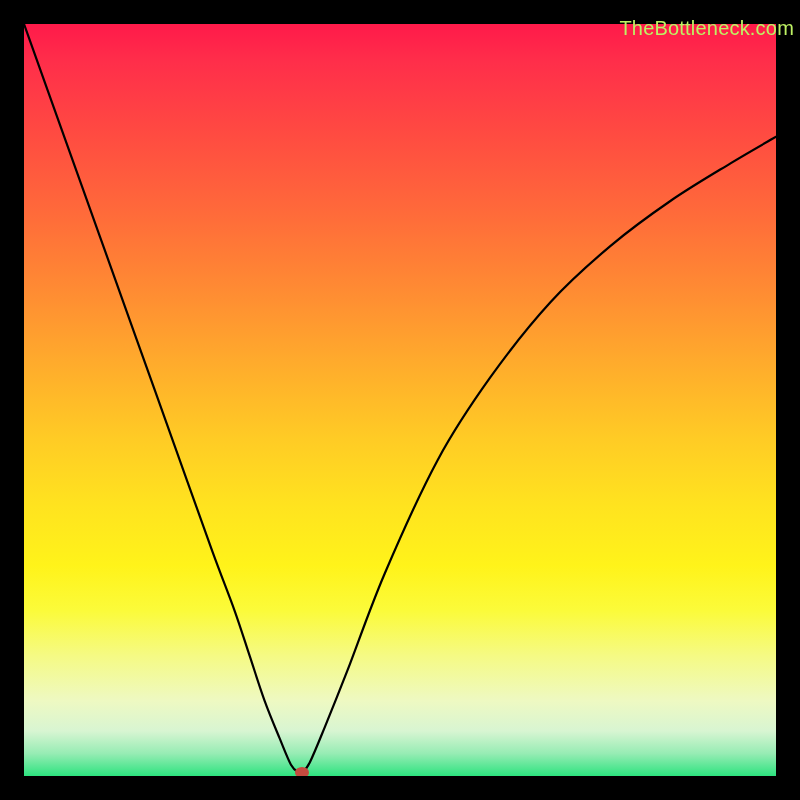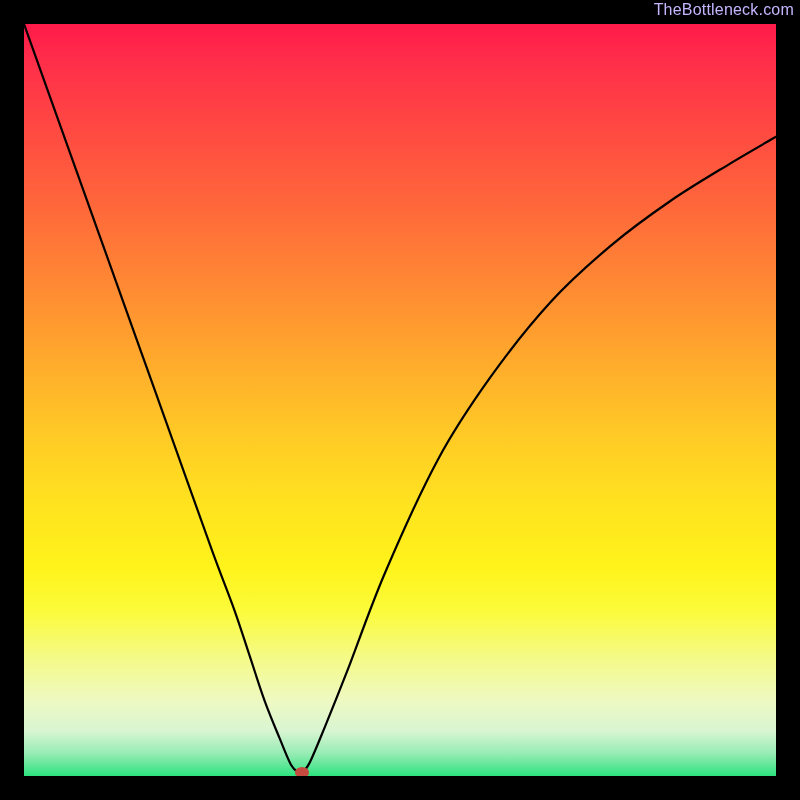--- a/index.html
+++ b/index.html
@@ -52,24 +52,24 @@
     width: 100%;
     height: 100%;
   }
   .marker {
     position: absolute;
     background: #c54a3f;
     border-radius: 50% / 50%;
   }
   .attribution {
     position: absolute;
-    top: 1px;
+    top: 17px;
     right: 6px;
-    color: #c4b5fd;
-    font-size: 16px;
+    color: #bef264;
+    font-size: 20px;
     font-weight: 400;
     letter-spacing: 0.2px;
   }
 </style>
 </head>
 <body>
 
 <div class="container">
 
   <div class="plot-area">

